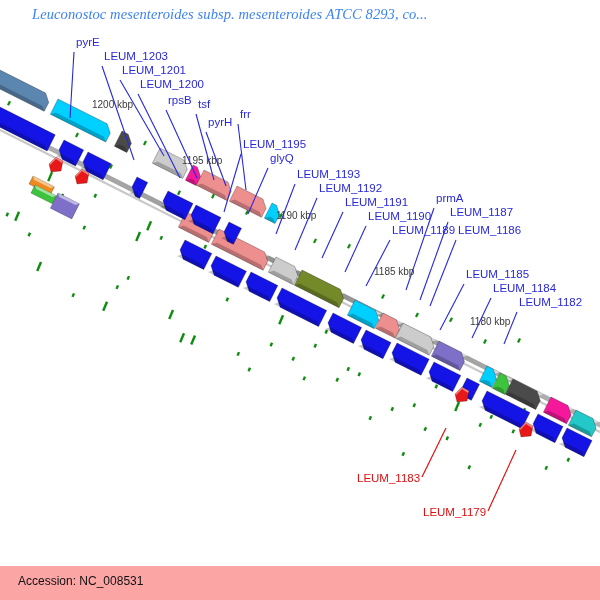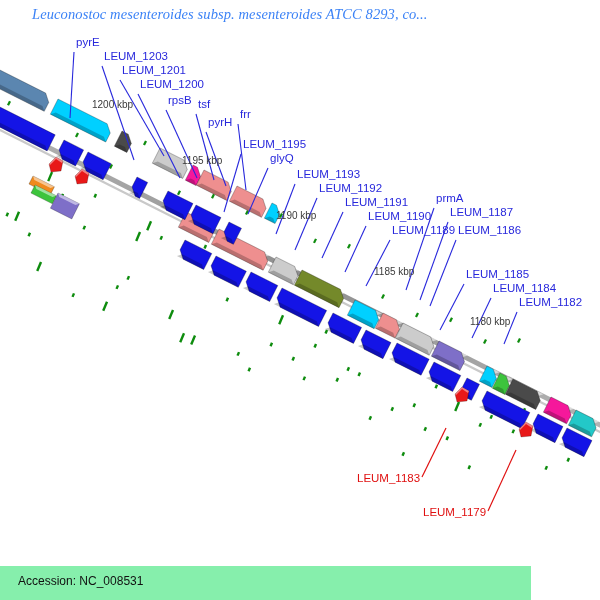--- a/index.html
+++ b/index.html
@@ -20,22 +20,22 @@
     font-style:italic;
     font-size:14.5px;
     color:#3b82f6;
     white-space:nowrap;
     letter-spacing:.1px;
     margin-left:32px;
   }
 
   
   .footer{
-    position:absolute;left:0;bottom:0;width:531px;height:34px;
-    background:#86efac;
+    position:absolute;left:0;bottom:0;width:600px;height:34px;
+    background:#fca5a5;
   }
   .footer .acc{
     position:absolute;left:18px;top:8px;
     font-size:12px;color:#111;white-space:nowrap;
   }
   .footer .topo{
     position:absolute;left:262px;top:8px;
     font-size:12px;color:#111;white-space:nowrap;
   }
 

